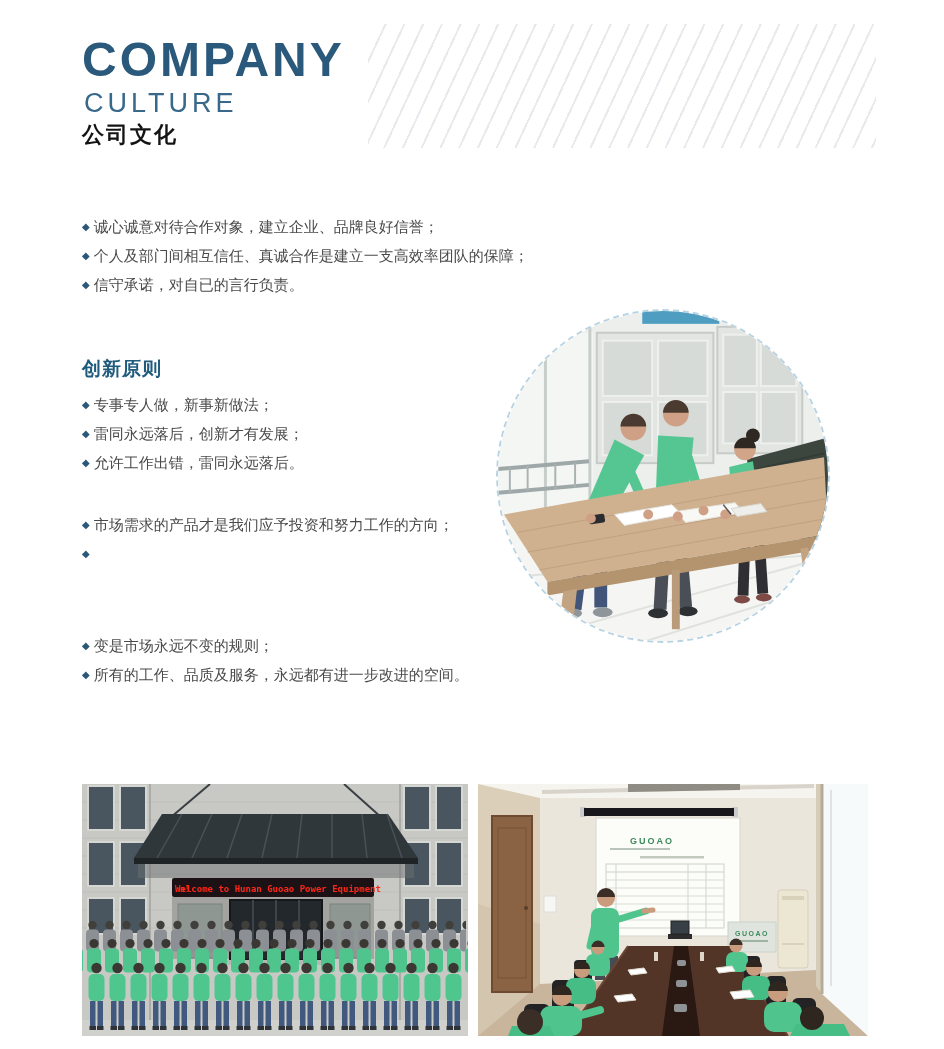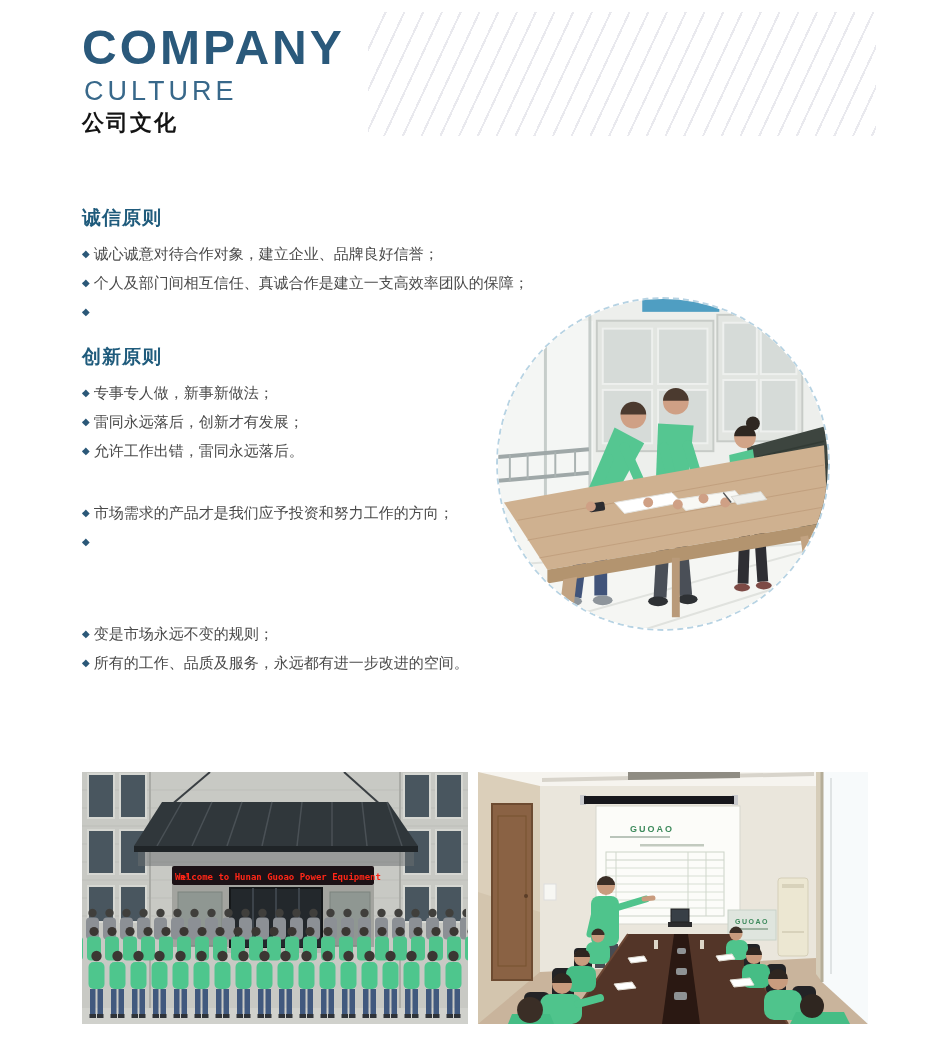--- a/index.html
+++ b/index.html
@@ -1,21 +1,21 @@
 <!DOCTYPE html>
 <html style="--title: #2a597b; --subtitle: #38688a; --heading: #1f5b7c; --body: #4a4a4a; --bullet: #2b5878; --led_red: #ff2617; --brand_green: #4fc48c;"><head>
 <meta charset="utf-8">
 <style>
   :root{
     --title:#2a597b; --subtitle:#38688a; --heading:#1f5b7c;
     --body:#4a4a4a; --bullet:#2b5878; --led_red:#ff2617; --brand_green:#4fc48c;
   }
   *{margin:0;padding:0;box-sizing:border-box}
   body{background:#ffffff;font-family:"Liberation Sans",sans-serif}
-  .page{position:relative;width:944px;height:1029px;background:#fff;margin:4px auto;overflow:hidden}
+  .page{position:relative;width:944px;height:1029px;background:#fff;margin:16px auto;overflow:hidden}
 
   
   .title-en{position:absolute;left:82px;top:16px;font-size:48px;font-weight:bold;
     letter-spacing:3px;color:var(--title)}
   .subtitle-en{position:absolute;left:84px;top:72px;font-size:27px;font-weight:normal;
     letter-spacing:4px;color:var(--subtitle)}
   .title-zh{position:absolute;left:82px;top:104px;font-size:22px;font-weight:bold;
     letter-spacing:2px;color:#141414}
   .stripes{position:absolute;left:368px;top:8px;width:508px;height:124px;
     background:repeating-linear-gradient(115deg,transparent 0 15px,#e9e9ee 15px 17px)}
@@ -43,32 +43,32 @@
 <body>
 
 <div class="page">
 
   <div class="title-en">COMPANY</div>
   <div class="subtitle-en">CULTURE</div>
   <div class="title-zh">公司文化</div>
   <div class="stripes"></div>
 
   <section class="principle s1">
-    <h2>诚信原则</h2>
     <ul>
       <li>
           <span class="diamond">◆</span>
           <span>诚心诚意对待合作对象，建立企业、品牌良好信誉；</span>
         </li>
       <li>
           <span class="diamond">◆</span>
           <span>个人及部门间相互信任、真诚合作是建立一支高效率团队的保障；</span>
         </li>
       <li>
           <span class="diamond">◆</span>
+          <span>信守承诺，对自已的言行负责。</span>
         </li>
     </ul>
   </section>
 
   <section class="principle s2">
     <h2>创新原则</h2>
     <ul>
       <li>
           <span class="diamond">◆</span>
           <span>专事专人做，新事新做法；</span>

